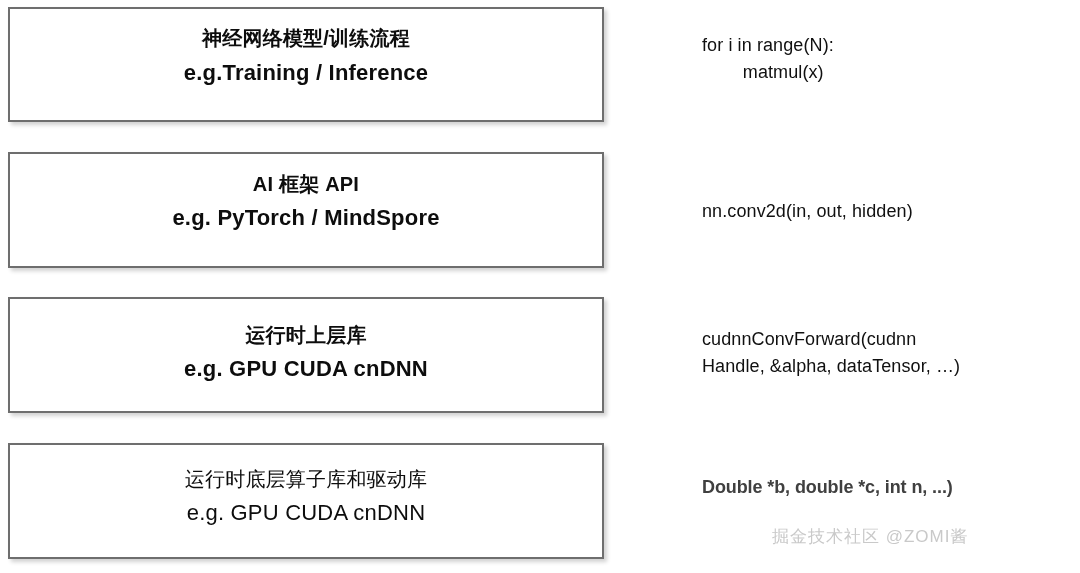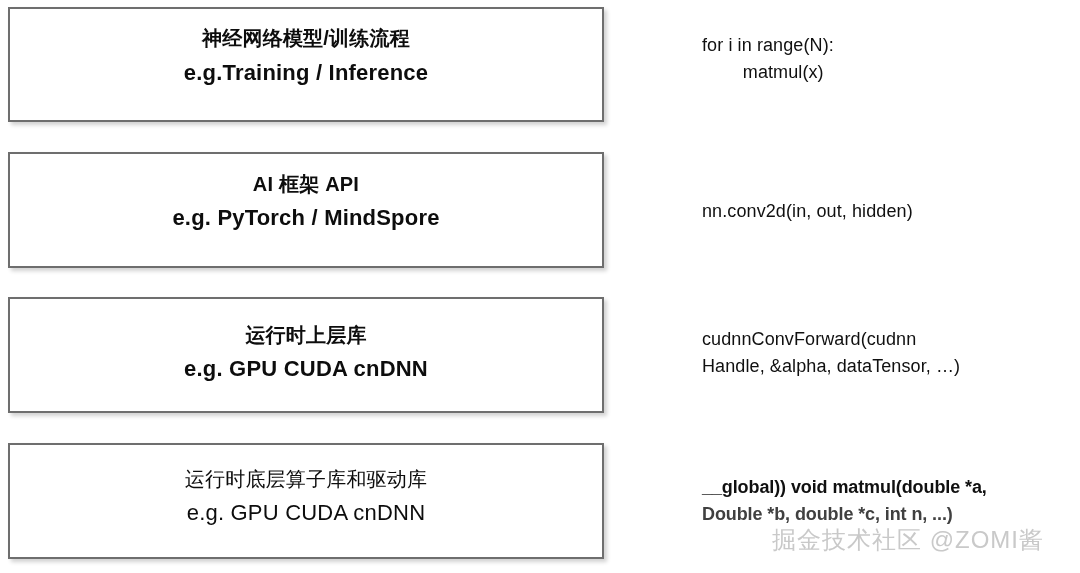--- a/index.html
+++ b/index.html
@@ -83,21 +83,21 @@
   #code-2 { top: 326px; }
   #code-3 { top: 474px; font-weight: 700; }
   #code-3 .code-line { letter-spacing: -0.1px; }
   #code-3 .code-line.faded { color: #404040; }
 
   
   .watermark {
     position: absolute;
     left: 772px;
     top: 528px;
-    font-size: 24px;
+    font-size: 17px;
     line-height: 1;
     letter-spacing: 1px;
     color: #c9c9c9;
     white-space: nowrap;
     font-weight: 400;
     pointer-events: none;
   }
 </style>
 </head>
 <body>
@@ -128,19 +128,18 @@
   <div class="code-block" id="code-2">
     <div class="code-line">cudnnConvForward(cudnn</div>
     <div class="code-line">Handle, &amp;alpha, dataTensor, …)</div>
   </div>
 
   <div class="layer-box regular" id="box-3">
     <div class="title">运行时底层算子库和驱动库</div>
     <div class="subtitle">e.g. GPU CUDA cnDNN</div>
   </div>
   <div class="code-block" id="code-3">
-    <div class="code-line">__global)) void matmul(double *a,</div>
     <div class="code-line faded">Double *b, double *c, int n, ...)</div>
   </div>
 
   <div class="watermark">掘金技术社区 @ZOMI酱</div>
 
 </div>
 
 </body></html>

